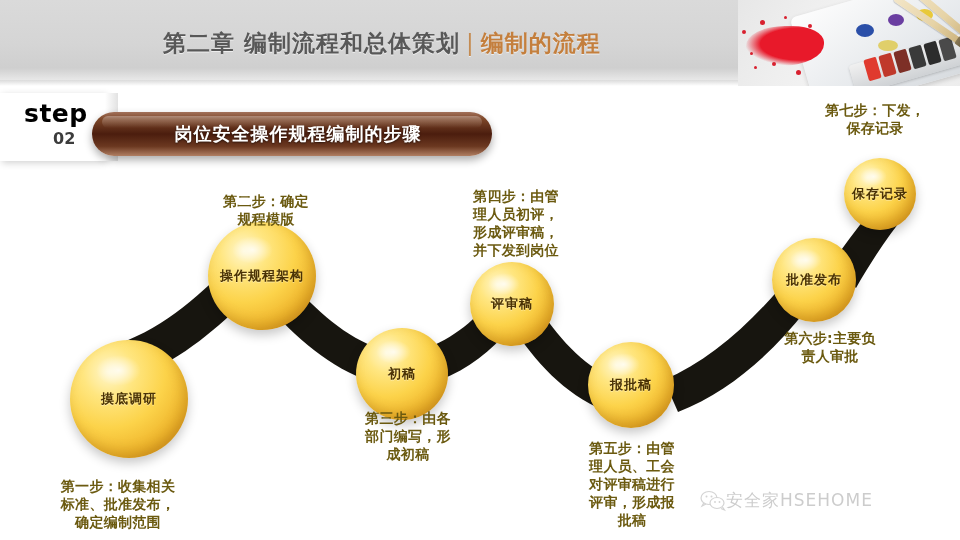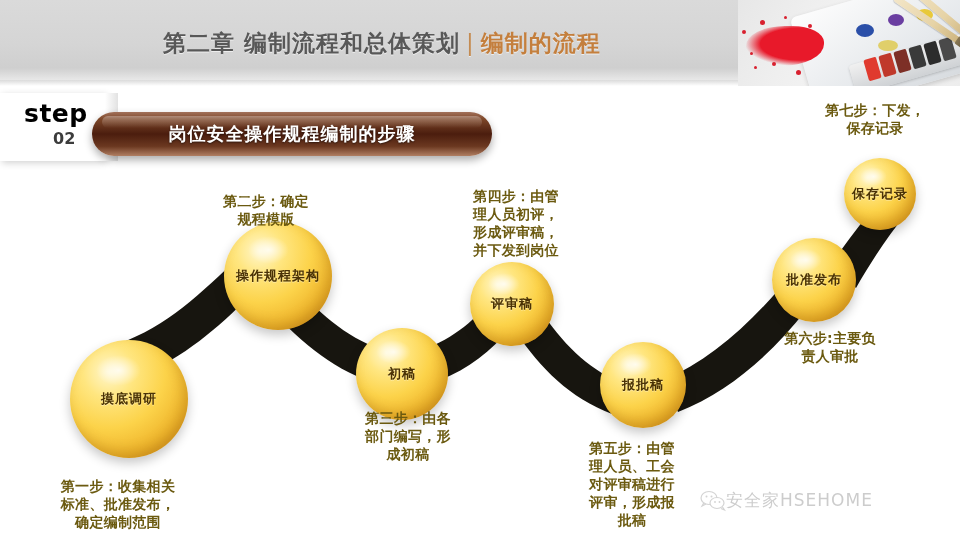--- a/index.html
+++ b/index.html
@@ -88,20 +88,21 @@
   }
   .banner:before{
     content:"";position:absolute;left:10px;top:4px;right:10px;height:12px;border-radius:10px;
     background:linear-gradient(180deg,rgba(255,255,255,.30),rgba(255,255,255,0));
   }
   .banner-text{
     position:absolute;left:0;top:0;width:400px;height:44px;
     display:flex;align-items:center;justify-content:center;
     color:#ffffff;font-size:18px;font-weight:bold;letter-spacing:1px;
     text-shadow:0 1px 2px rgba(0,0,0,.55);
+    padding-left:6px;
   }
 
   
   .chain{position:absolute;left:0;top:80px;width:960px;height:460px;}
   .node{position:absolute;}
   .ball{
     position:absolute;border-radius:50%;
     background:
       radial-gradient(circle at 33% 27%, #fff7cf 0%, #ffe680 22%, #fcd34a 48%, #efb52c 72%, #d9951d 88%, #c2811a 100%);
     box-shadow:0 5px 11px rgba(0,0,0,.22), inset -4px -6px 12px rgba(150,95,10,.30);
@@ -195,21 +196,21 @@
       <div class="ball" style="left:70px;top:260px;width:118px;height:118px;">
         <span class="gloss"></span>
         <span class="ball-label">摸底调研</span>
       </div>
       <div class="caption" style="left:28px;top:398px;width:180px;">第一步：收集相关
 标准、批准发布，
 确定编制范围</div>
     </div>
 
     <div class="node">
-      <div class="ball" style="left:224px;top:142px;width:108px;height:108px;text-decoration:underline;">
+      <div class="ball" style="left:208px;top:142px;width:108px;height:108px;text-decoration:underline;">
         <span class="gloss"></span>
         <span class="ball-label">操作规程架构</span>
       </div>
       <div class="caption" style="left:190px;top:113px;width:152px;">第二步：确定
 规程模版</div>
     </div>
 
     <div class="node">
       <div class="ball" style="left:356px;top:248px;width:92px;height:92px;">
         <span class="gloss"></span>
@@ -225,21 +226,21 @@
         <span class="gloss"></span>
         <span class="ball-label">评审稿</span>
       </div>
       <div class="caption" style="left:450px;top:108px;width:132px;">第四步：由管
 理人员初评，
 形成评审稿，
 并下发到岗位</div>
     </div>
 
     <div class="node">
-      <div class="ball" style="left:600px;top:262px;width:86px;height:86px;font-family:Liberation Serif, serif;">
+      <div class="ball" style="left:588px;top:262px;width:86px;height:86px;font-family:Liberation Serif, serif;">
         <span class="gloss"></span>
         <span class="ball-label">报批稿</span>
       </div>
       <div class="caption" style="left:568px;top:360px;width:128px;">第五步：由管
 理人员、工会
 对评审稿进行
 评审，形成报
 批稿</div>
     </div>
 

